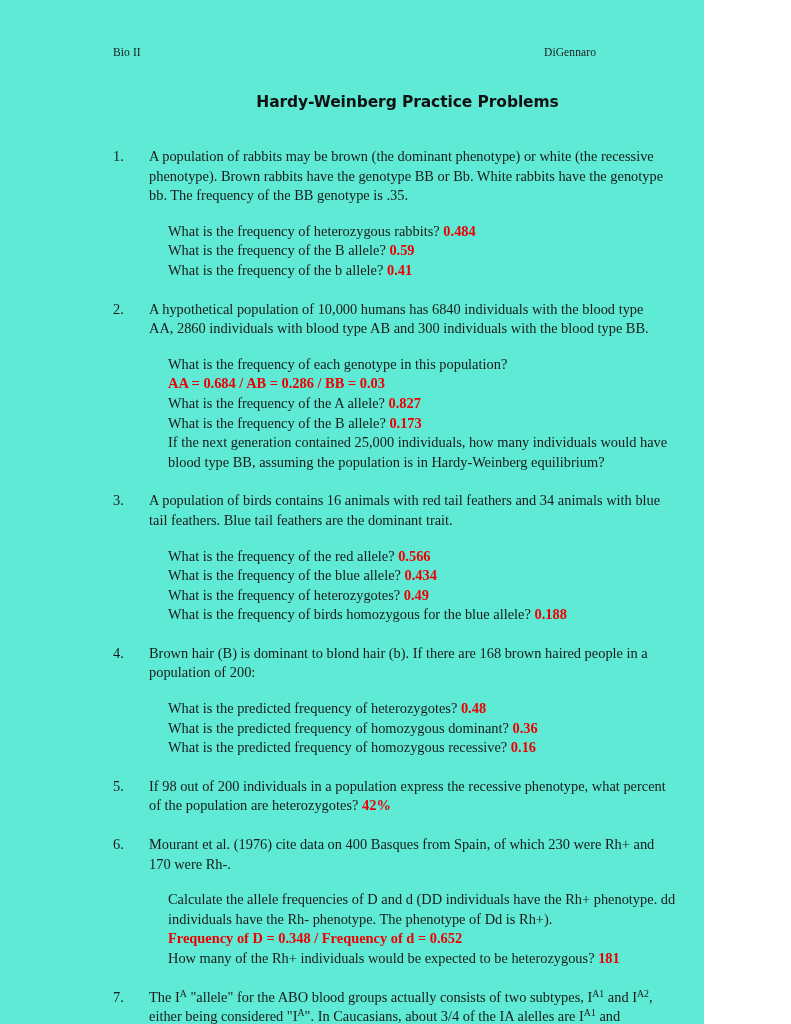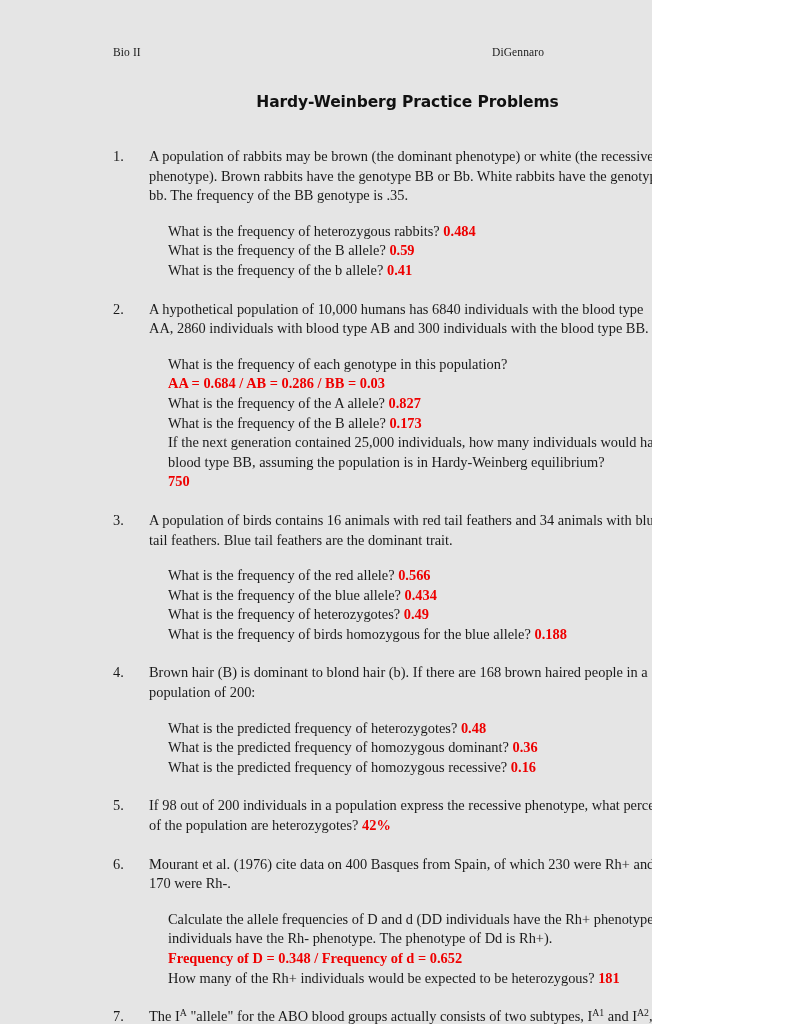--- a/index.html
+++ b/index.html
@@ -6,23 +6,23 @@
     margin: 0;
     padding: 0;
     background: #ffffff;
   }
   body {
     font-family: "Liberation Serif", "DejaVu Serif", serif;
     color: #1a1a1a;
   }
   .page {
     position: relative;
-    width: 652px;
+    width: 704px;
     height: 1024px;
-    background: #e5e5e5;
+    background: #5eead4;
     overflow: hidden;
     box-sizing: border-box;
   }
   .header-row {
     position: absolute;
     top: 46px;
     left: 113px;
     right: 108px;
     display: flex;
     justify-content: space-between;
@@ -129,21 +129,20 @@
         </li>
         <li class="question">
           <span class="qnum">2.</span>
           <p class="qstem">A hypothetical population of 10,000 humans has 6840 individuals with the blood type AA, 2860 individuals with blood type AB and 300 individuals with the blood type BB.</p>
           <ul class="sublist">
             <li class="subitem"><span>What is the frequency of each genotype in this population?</span></li>
             <li class="subitem ansline">AA = 0.684 / AB = 0.286 / BB = 0.03</li>
             <li class="subitem"><span>What is the frequency of the A allele?</span> <span class="ans">0.827</span></li>
             <li class="subitem"><span>What is the frequency of the B allele?</span> <span class="ans">0.173</span></li>
             <li class="subitem"><span>If the next generation contained 25,000 individuals, how many individuals would have blood type BB, assuming the population is in Hardy-Weinberg equilibrium?</span></li>
-            <li class="subitem ansline">750</li>
           </ul>
         </li>
         <li class="question">
           <span class="qnum">3.</span>
           <p class="qstem">A population of birds contains 16 animals with red tail feathers and 34 animals with blue tail feathers. Blue tail feathers are the dominant trait.</p>
           <ul class="sublist">
             <li class="subitem"><span>What is the frequency of the red allele?</span> <span class="ans">0.566</span></li>
             <li class="subitem"><span>What is the frequency of the blue allele?</span> <span class="ans">0.434</span></li>
             <li class="subitem"><span>What is the frequency of heterozygotes?</span> <span class="ans">0.49</span></li>
             <li class="subitem"><span>What is the frequency of birds homozygous for the blue allele?</span> <span class="ans">0.188</span></li>

